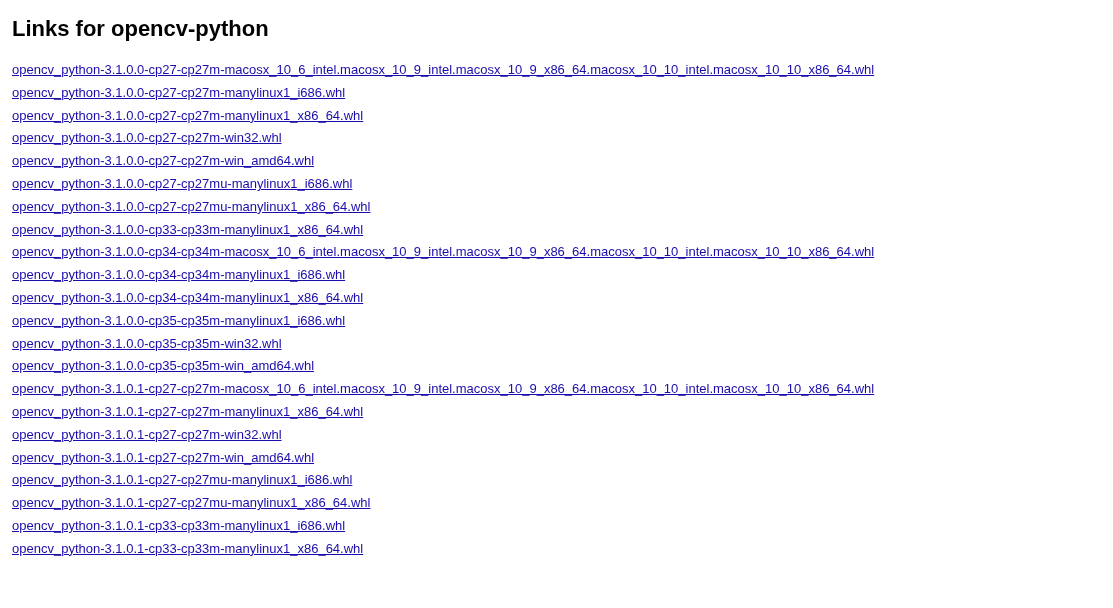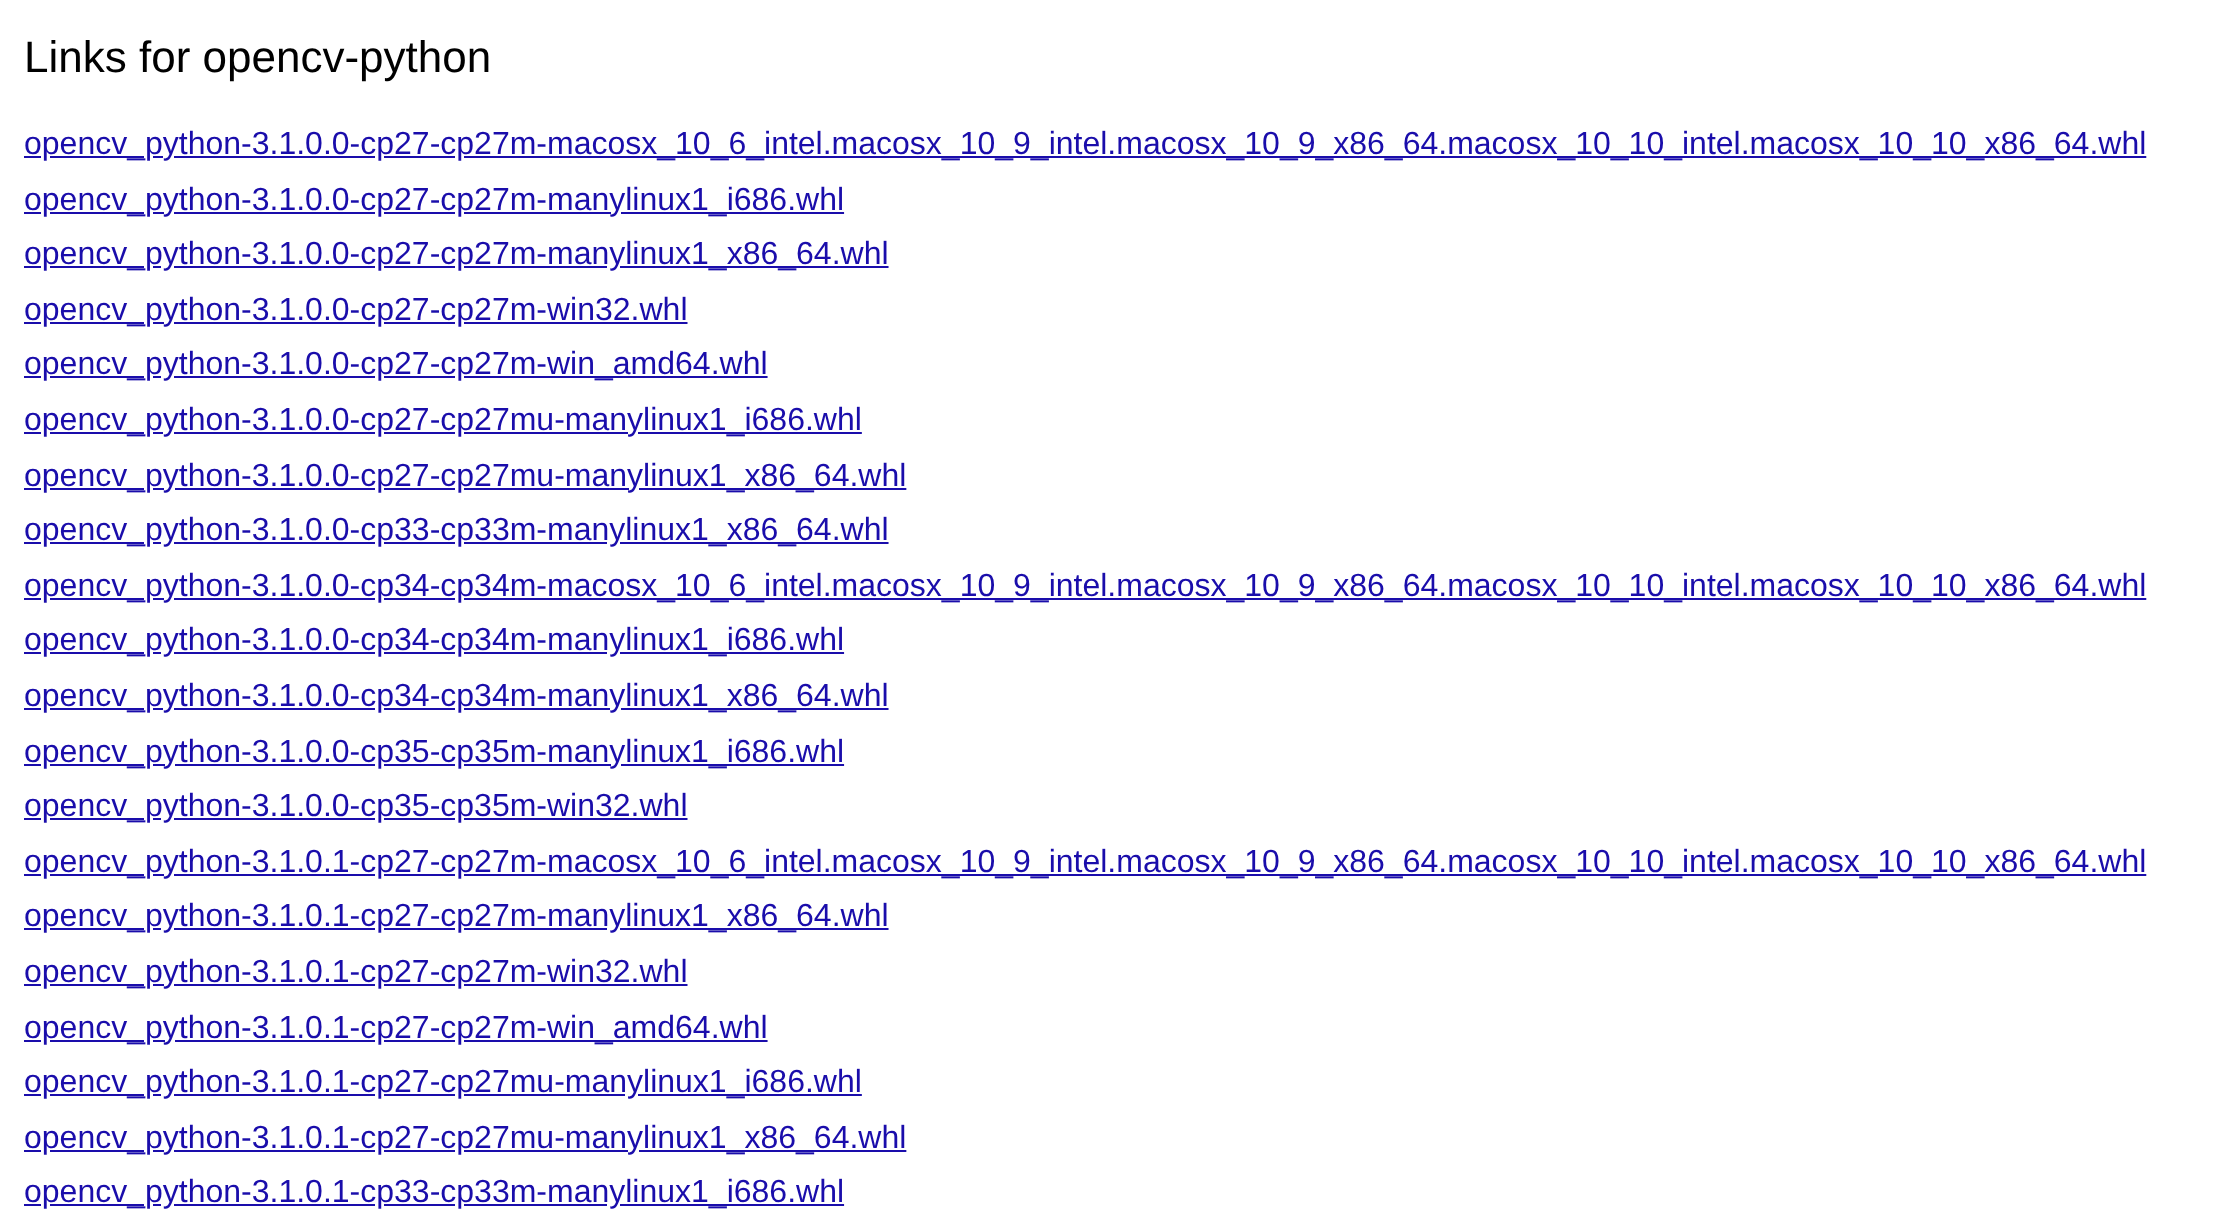--- a/index.html
+++ b/index.html
@@ -9,33 +9,33 @@
     }
     body {
       background: #ffffff;
       font-family: Arial, sans-serif;
       font-size: 13px;
       color: #000000;
       padding: 16px 12px;
     }
     h1 {
       font-size: 22px;
-      font-weight: normal;
+      font-weight: bold;
       margin-bottom: 18px;
       color: #000000;
     }
     .link-list {
       display: flex;
       flex-direction: column;
       gap: 2px;
     }
     a {
       color: #1a0dab;
       text-decoration: underline;
-      font-size: 16px;
+      font-size: 13px;
       line-height: 1.6;
       cursor: pointer;
     }
   </style>
 </head>
 <body>
 
 <h1>Links for opencv-python</h1>
 
 <div class="link-list" id="link-container">
@@ -45,20 +45,21 @@
     <a href="#">opencv_python-3.1.0.0-cp27-cp27m-win32.whl</a>
     <a href="#">opencv_python-3.1.0.0-cp27-cp27m-win_amd64.whl</a>
     <a href="#">opencv_python-3.1.0.0-cp27-cp27mu-manylinux1_i686.whl</a>
     <a href="#">opencv_python-3.1.0.0-cp27-cp27mu-manylinux1_x86_64.whl</a>
     <a href="#">opencv_python-3.1.0.0-cp33-cp33m-manylinux1_x86_64.whl</a>
     <a href="#">opencv_python-3.1.0.0-cp34-cp34m-macosx_10_6_intel.macosx_10_9_intel.macosx_10_9_x86_64.macosx_10_10_intel.macosx_10_10_x86_64.whl</a>
     <a href="#">opencv_python-3.1.0.0-cp34-cp34m-manylinux1_i686.whl</a>
     <a href="#">opencv_python-3.1.0.0-cp34-cp34m-manylinux1_x86_64.whl</a>
     <a href="#">opencv_python-3.1.0.0-cp35-cp35m-manylinux1_i686.whl</a>
     <a href="#">opencv_python-3.1.0.0-cp35-cp35m-win32.whl</a>
+    <a href="#">opencv_python-3.1.0.0-cp35-cp35m-win_amd64.whl</a>
     <a href="#">opencv_python-3.1.0.1-cp27-cp27m-macosx_10_6_intel.macosx_10_9_intel.macosx_10_9_x86_64.macosx_10_10_intel.macosx_10_10_x86_64.whl</a>
     <a href="#">opencv_python-3.1.0.1-cp27-cp27m-manylinux1_x86_64.whl</a>
     <a href="#">opencv_python-3.1.0.1-cp27-cp27m-win32.whl</a>
     <a href="#">opencv_python-3.1.0.1-cp27-cp27m-win_amd64.whl</a>
     <a href="#">opencv_python-3.1.0.1-cp27-cp27mu-manylinux1_i686.whl</a>
     <a href="#">opencv_python-3.1.0.1-cp27-cp27mu-manylinux1_x86_64.whl</a>
     <a href="#">opencv_python-3.1.0.1-cp33-cp33m-manylinux1_i686.whl</a>
     <a href="#">opencv_python-3.1.0.1-cp33-cp33m-manylinux1_x86_64.whl</a>
   </div>
 

